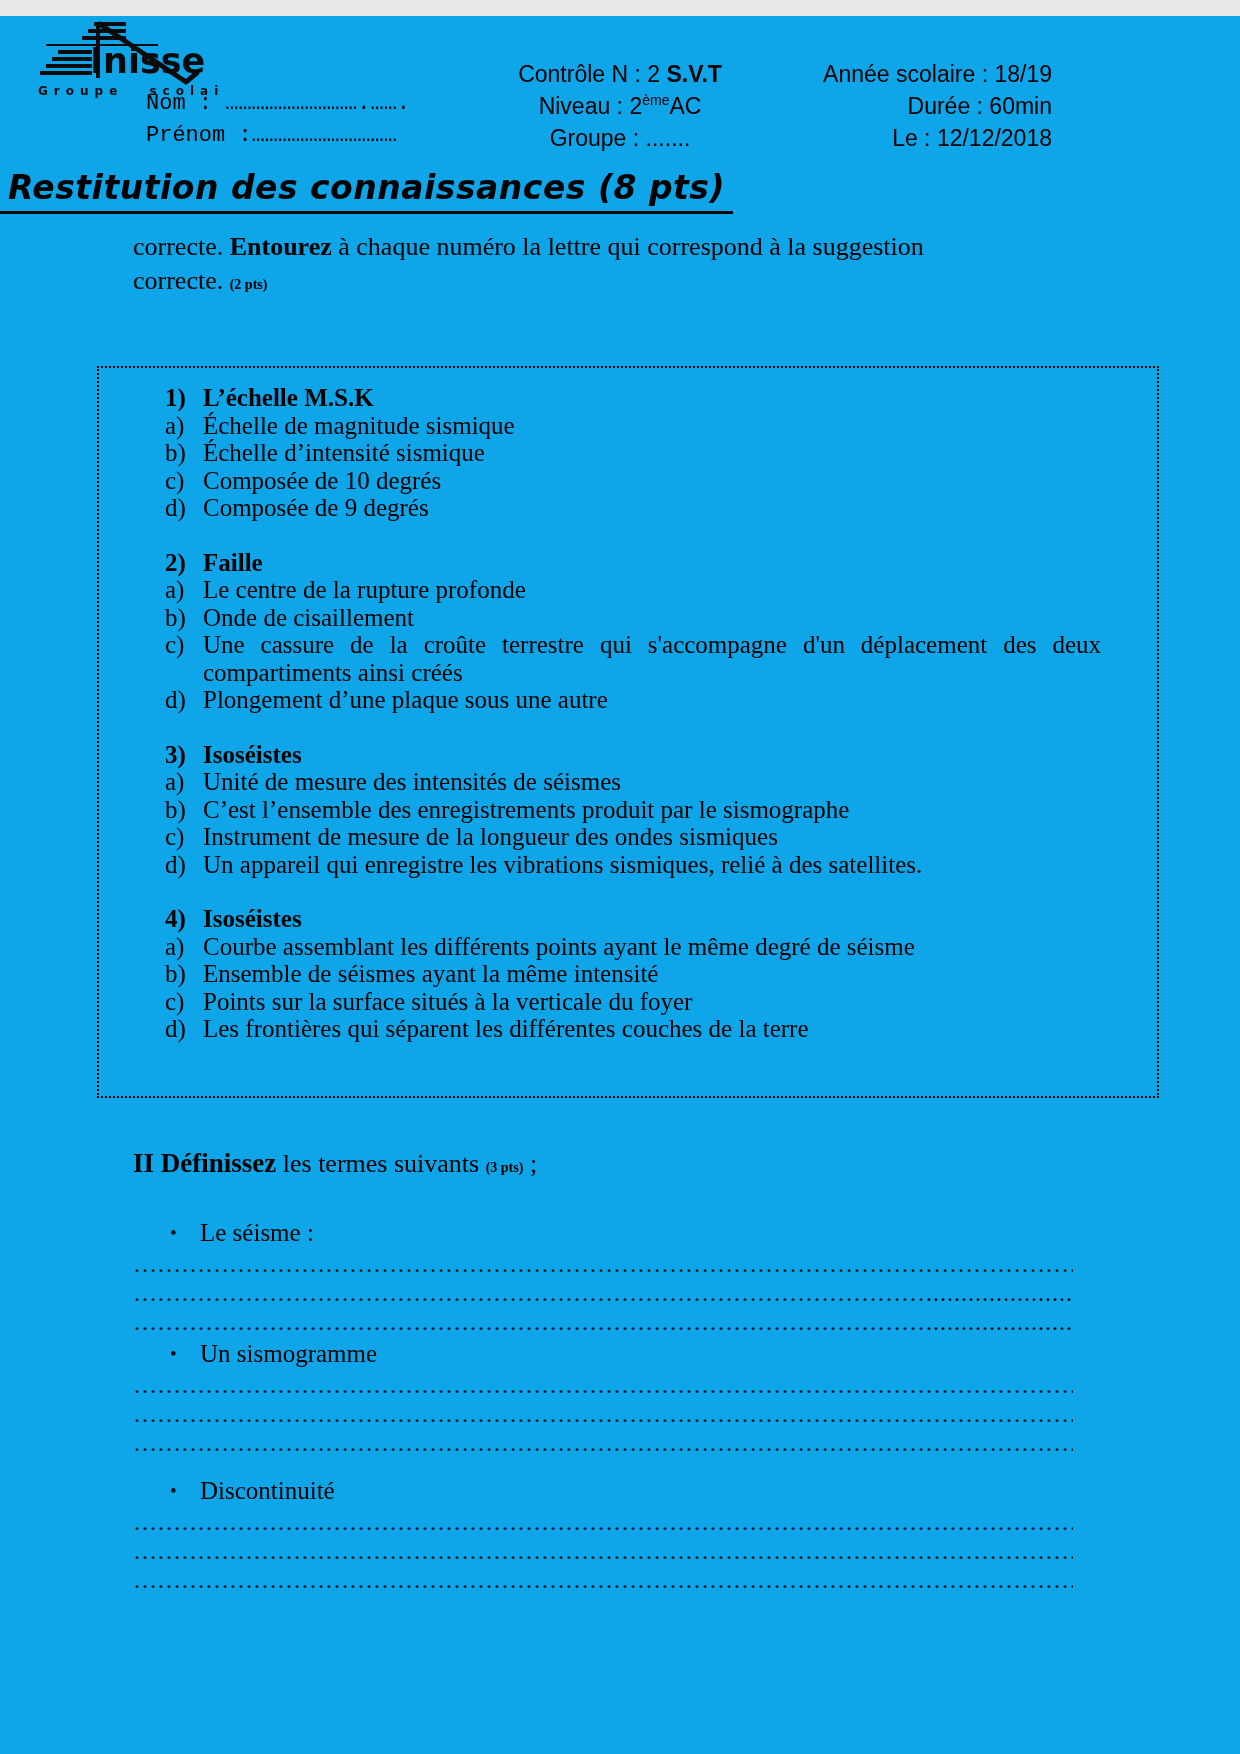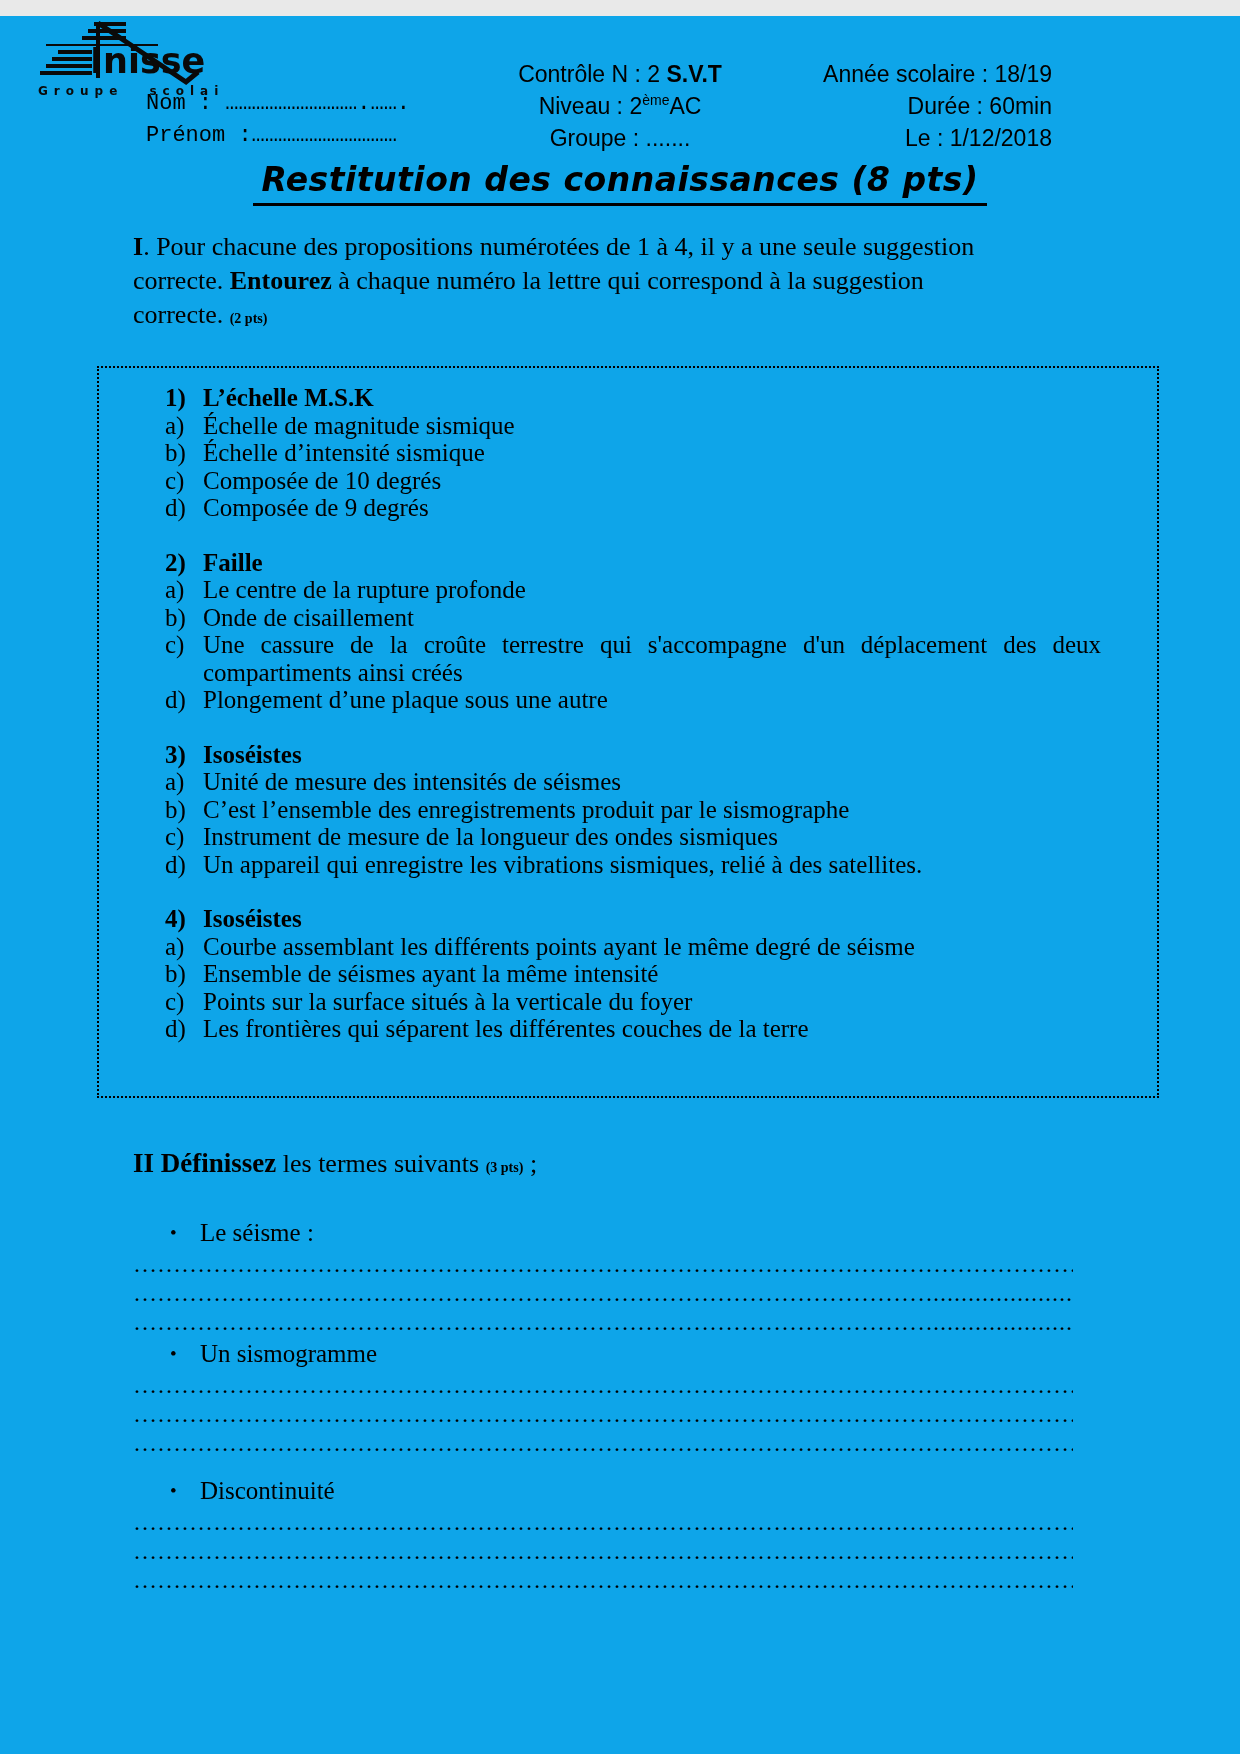--- a/index.html
+++ b/index.html
@@ -11,21 +11,21 @@
   .id-block{position:absolute;left:146px;top:72px;font-family:Liberation Mono, monospace;
             font-size:22px;line-height:32px;white-space:nowrap;}
   .center-block{position:absolute;left:465px;top:42px;width:310px;text-align:center;
                 font-family:"Liberation Sans",sans-serif;font-size:23px;line-height:32px;}
   .right-block{position:absolute;left:752px;top:42px;width:300px;text-align:right;
                font-family:"Liberation Sans",sans-serif;font-size:23px;line-height:32px;}
   .hdr-bold{font-weight:bold;}
   .sup{font-size:14px;vertical-align:super;line-height:0;}
 
   
-  .title-wrap{position:absolute;left:0;top:144px;width:100%;text-align:center;}
+  .title-wrap{position:absolute;left:0;top:152px;width:100%;}
   .title{display:inline-block;font-family:"DejaVu Sans",sans-serif;font-style:italic;
          font-weight:bold;font-size:33px;letter-spacing:0.5px;
          border-bottom:3px solid #000;padding:0 8px 4px 8px;}
 
   
   .intro{position:absolute;left:133px;top:214px;width:1010px;font-size:26px;line-height:34px;}
   .intro-line{white-space:nowrap;}
   .b{font-weight:bold;}
   .pts{font-weight:bold;font-size:14px;}
 
@@ -84,29 +84,28 @@
 
   <div class="center-block">
     <div><span>Contrôle N : 2 </span><span class="hdr-bold">S.V.T</span></div>
     <div><span>Niveau : 2</span><span class="sup">ème</span><span>AC</span></div>
     <div>Groupe : .......</div>
   </div>
 
   <div class="right-block">
     <div>Année scolaire : 18/19</div>
     <div>Durée : 60min</div>
-    <div>Le : 1/12/2018</div>
+    <div>Le : 12/12/2018</div>
   </div>
 
   <div class="title-wrap">
     <span class="title">Restitution des connaissances (8 pts)</span>
   </div>
 
   <div class="intro">
-    <div class="intro-line"><span class="b">I</span><span>. Pour chacune des propositions numérotées de 1 à 4, il y a une seule suggestion</span></div>
     <div class="intro-line"><span>correcte. </span><span class="b">Entourez</span><span> à chaque numéro la lettre qui correspond à la suggestion</span></div>
     <div class="intro-line"><span>correcte. </span><span class="pts">(2 pts)</span></div>
   </div>
 
   <div class="quiz-box">
 
     <div class="q-group">
       <div class="q-row">
           <span class="q-no">1)</span>
           <span class="q-title">L’échelle M.S.K</span>

